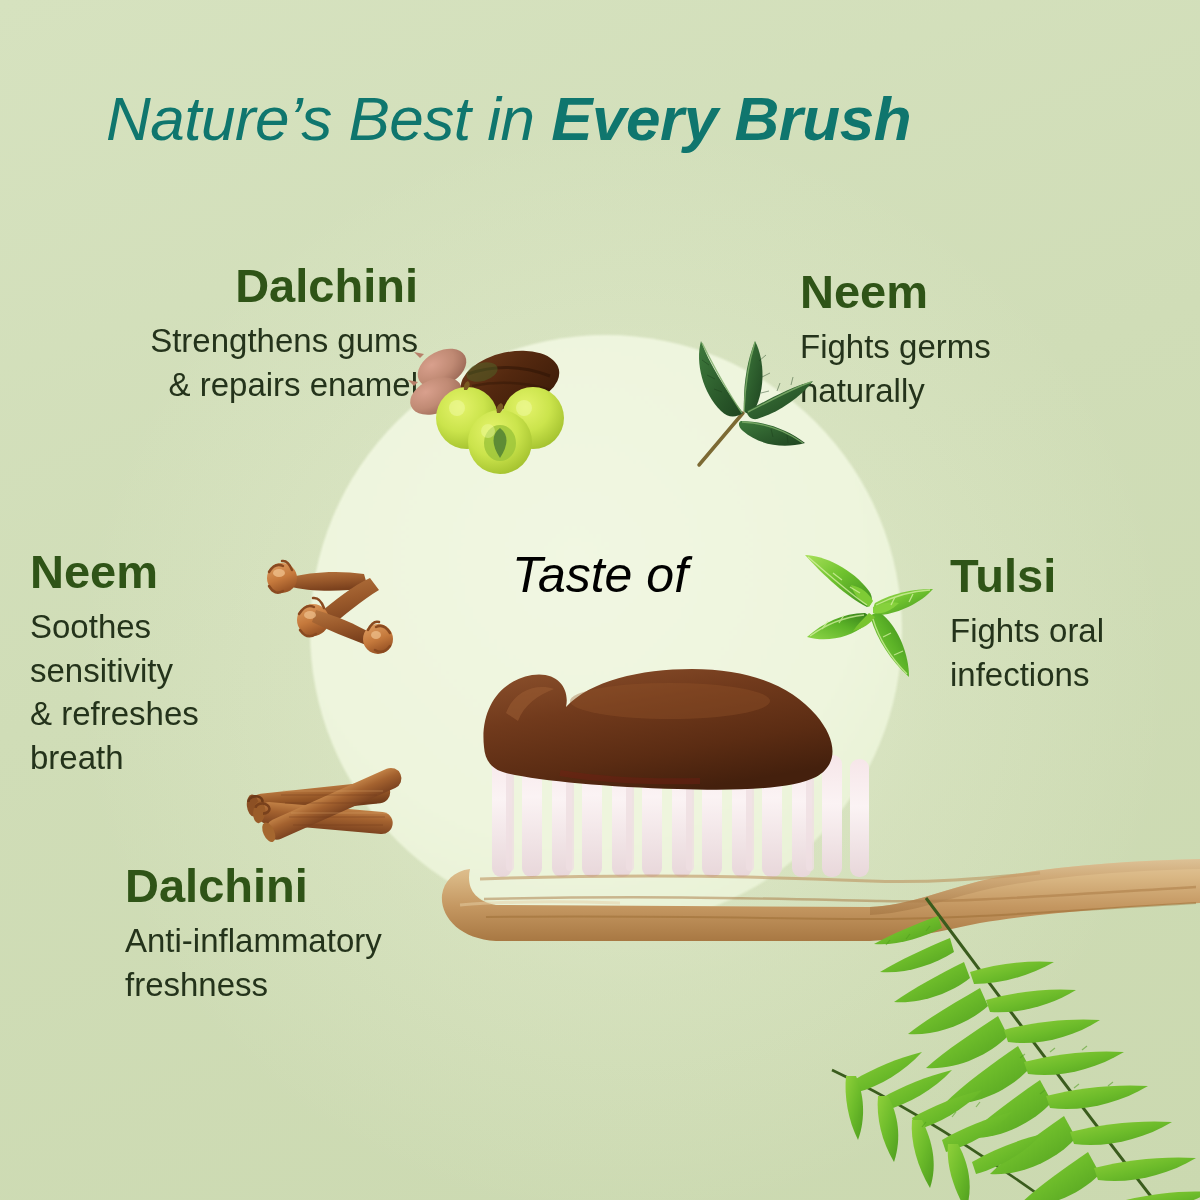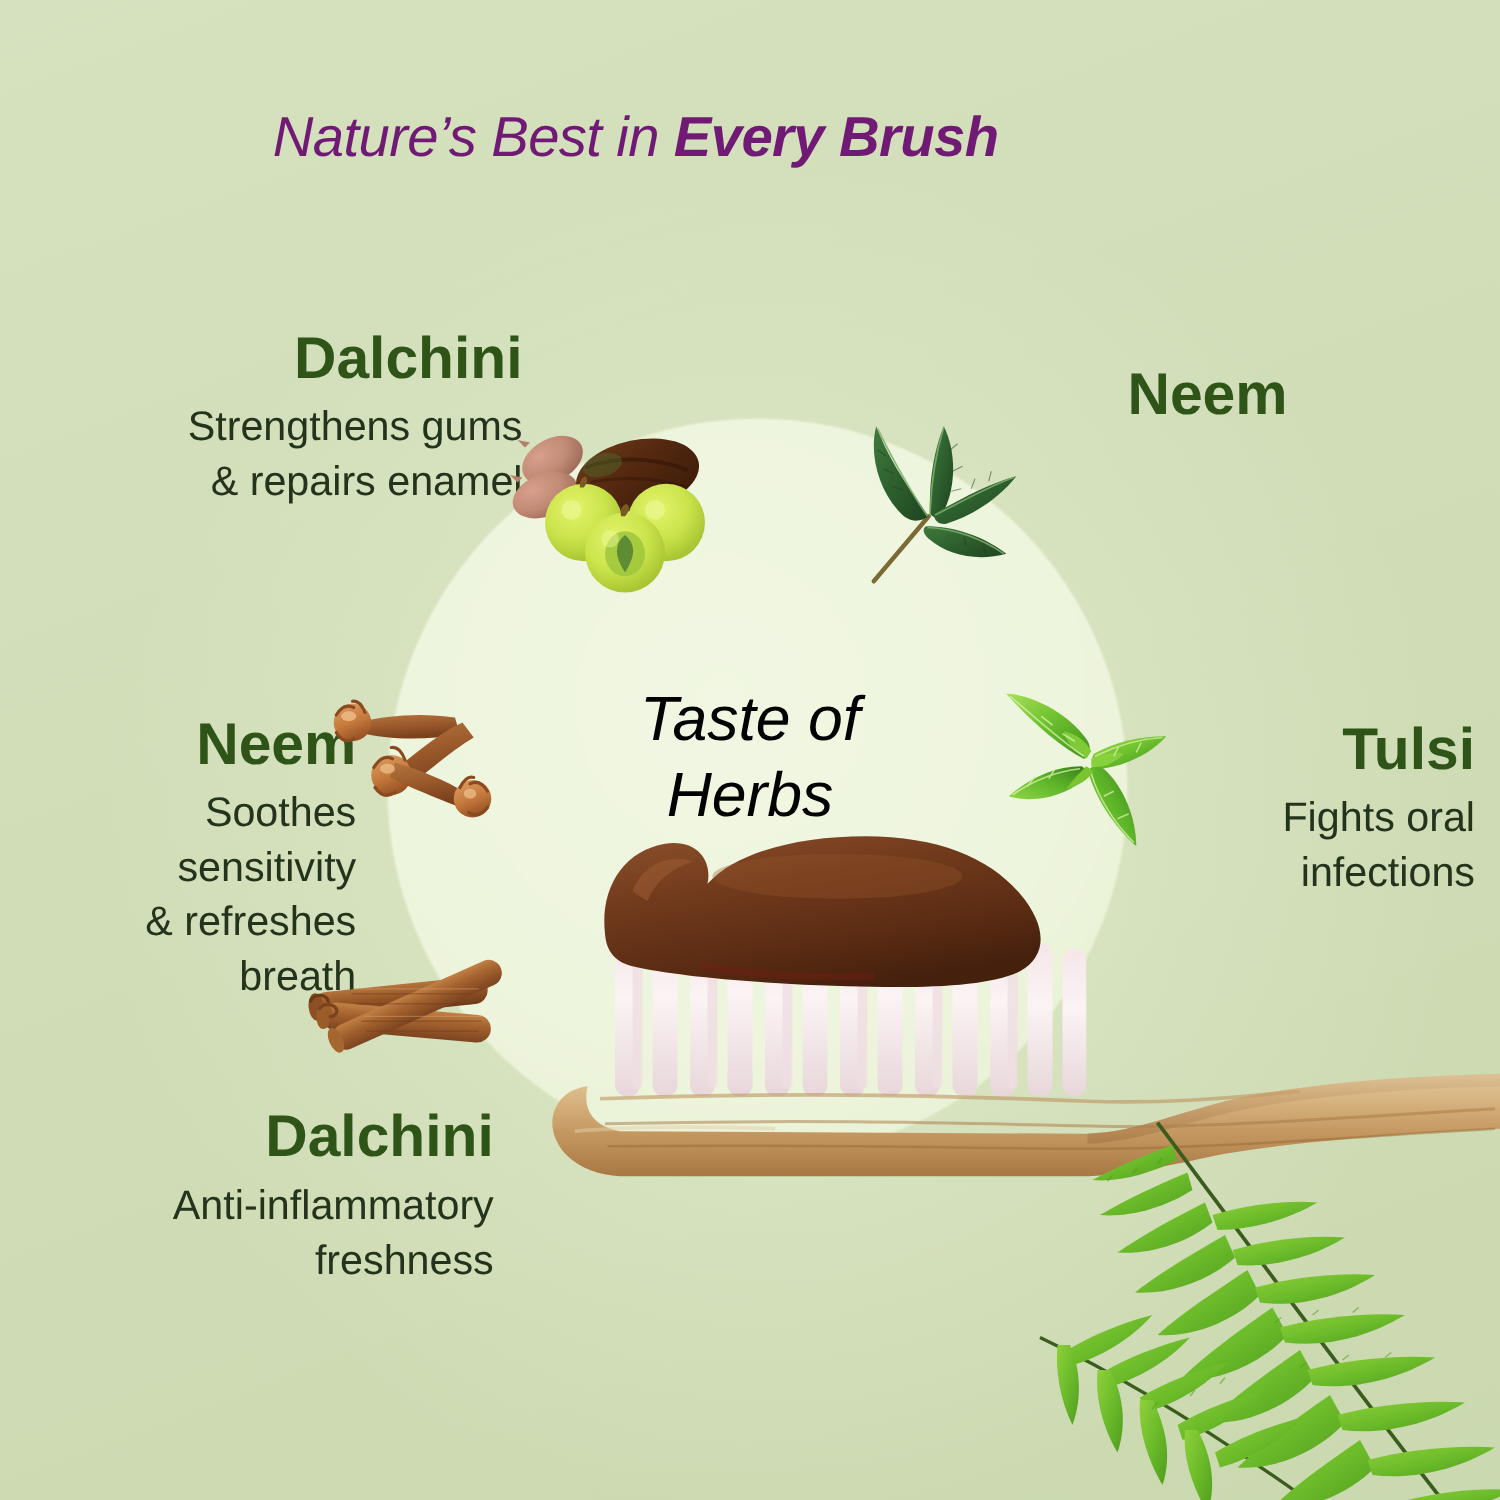--- a/index.html
+++ b/index.html
@@ -42,22 +42,22 @@
     filter: blur(1px);
   }
 
   
   .title {
     position: absolute;
     left: 0;
     top: 86px;
     width: 1017px;
     text-align: center;
-    color: #701a75;
-    font-size: 45px;
+    color: #0f766e;
+    font-size: 62px;
     line-height: 1.05;
     letter-spacing: -0.5px;
     white-space: nowrap;
   }
   .title .t-light {
     font-style: italic;
     font-weight: 400;
   }
   .title .t-bold {
     font-style: italic;
@@ -90,21 +90,21 @@
   }
   .herb .h-desc {
     color: #24331b;
     font-weight: 400;
     font-size: 33px;
     line-height: 1.32;
     margin: 0;
     white-space: pre-line;
   }
   .align-right { text-align: right; }
-  .align-left  { text-align: right; margin-top: 23px; }
+  .align-left  { text-align: left; }
 
   #herb-triphala { left: 118px; top: 262px; width: 300px; }
   #herb-neem     { left: 800px; top: 268px; width: 230px; }
   #herb-laung    { left: 30px;  top: 548px; width: 255px; }
   #herb-tulsi    { left: 950px; top: 552px; width: 230px; }
   #herb-dalchini { left: 125px; top: 862px; width: 270px; }
 
   
   .illus { position: absolute; }
 
@@ -141,31 +141,32 @@
 
   <div class="bg-wash"></div>
   <div class="halo"></div>
 
   <div class="title">
     <span class="t-light">Nature’s Best in </span><span class="t-bold">Every Brush</span>
   </div>
 
   <div class="center-label">
     <div>Taste of</div>
-    <div>Herbs</div>
   </div>
 
   <div class="herb align-right" id="herb-triphala">
     <p class="h-name">Dalchini</p>
     <p class="h-desc">Strengthens gums
 &amp; repairs enamel</p>
   </div>
 
   <div class="herb align-left" id="herb-neem">
     <p class="h-name">Neem</p>
+    <p class="h-desc">Fights germs
+naturally</p>
   </div>
 
   <div class="herb align-left" id="herb-laung">
     <p class="h-name">Neem</p>
     <p class="h-desc">Soothes sensitivity
 &amp; refreshes breath</p>
   </div>
 
   <div class="herb align-left" id="herb-dalchini">
     <p class="h-name">Dalchini</p>

